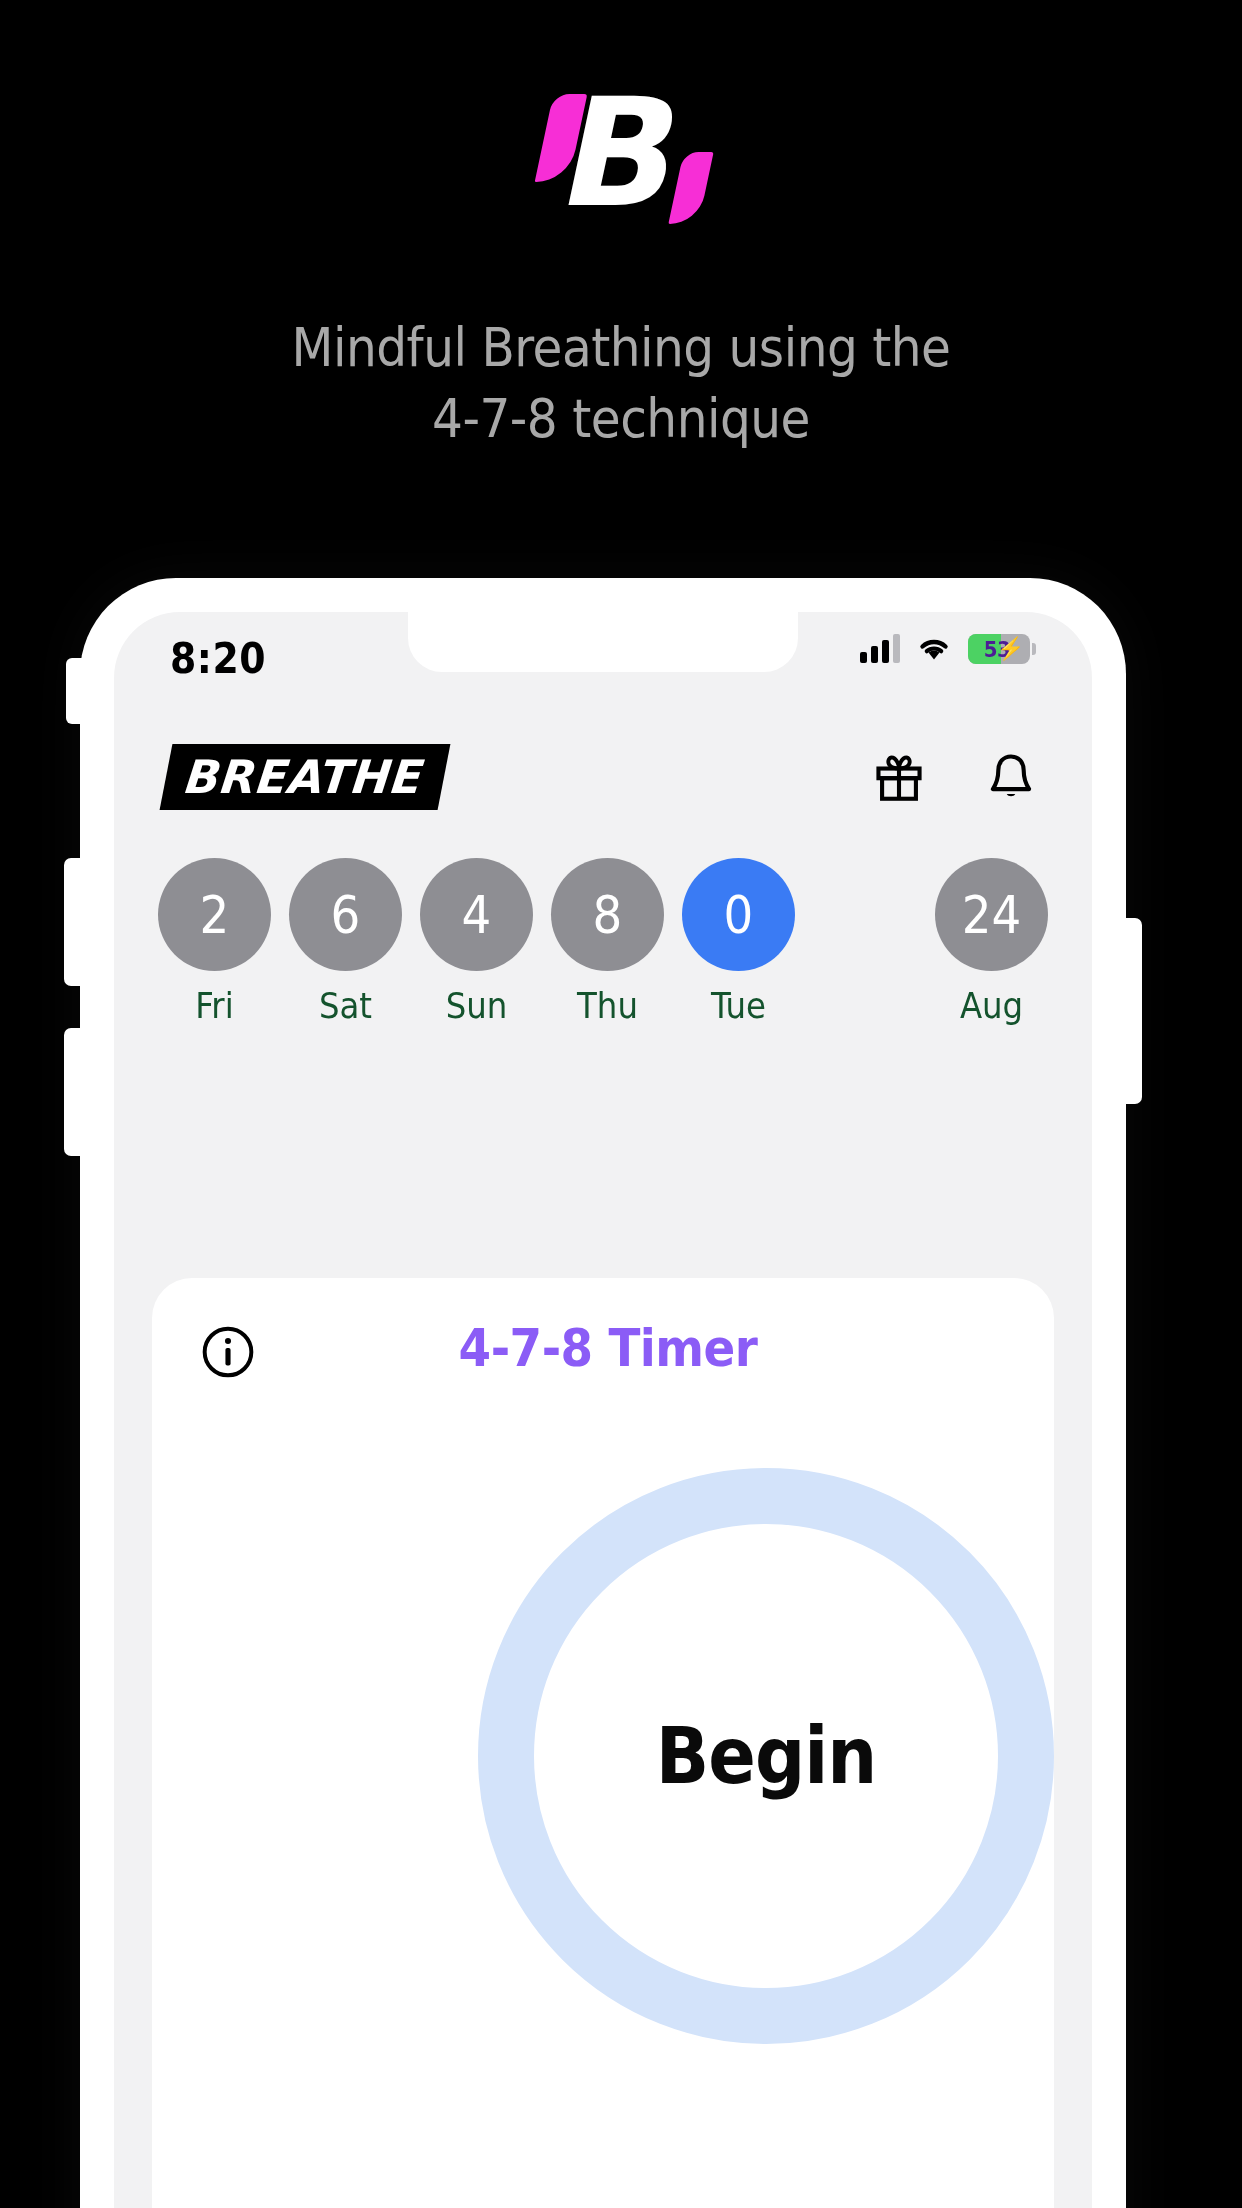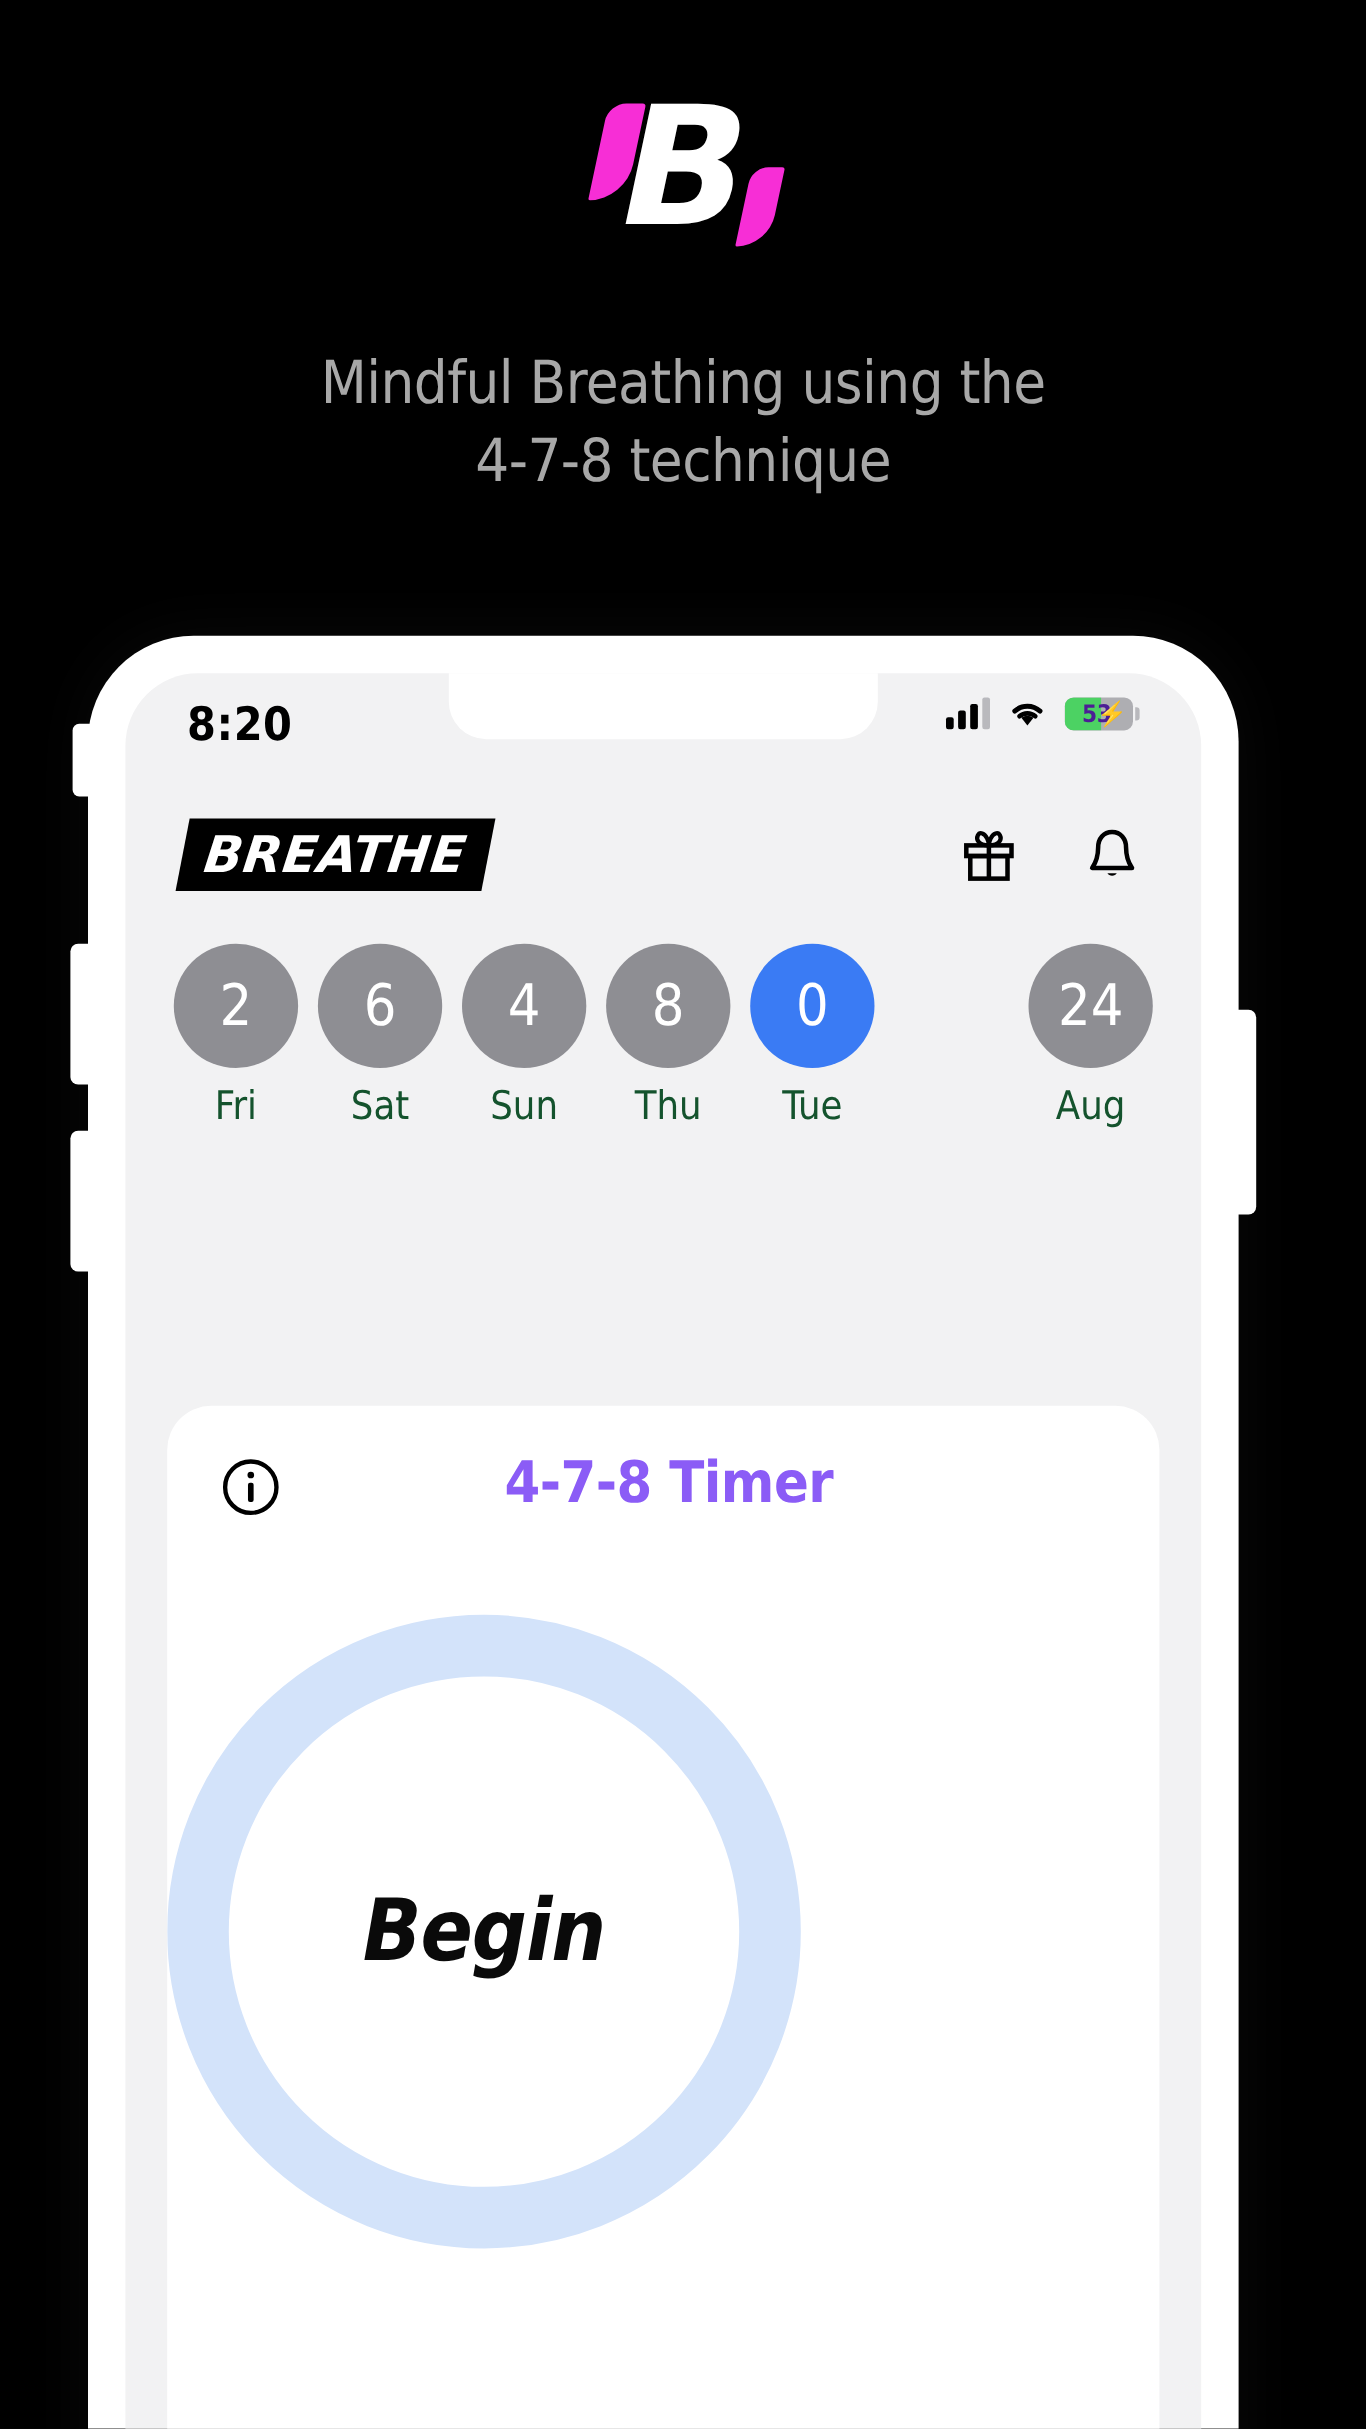--- a/index.html
+++ b/index.html
@@ -233,21 +233,21 @@
     width:100%;
     text-align:center;
     font-family:"DejaVu Sans Condensed","Liberation Sans", sans-serif;
     font-size:52px; font-weight:700; color:#8b5cf6;
     letter-spacing:-0.5px;
     padding-left:10px;
   }
   .begin-wrap {
     position:absolute;
     left:0; right:0; top:190px;
-    display:flex; justify-content:flex-start;font-style:italic;
+    display:flex; justify-content:flex-end;
   }
   .begin-ring {
     width:576px; height:576px;
     border-radius:50%;
     border:56px solid #d3e3fa;
     display:flex; align-items:center; justify-content:center;
     background:transparent;
   }
   .begin-label {
     font-family:"DejaVu Sans Condensed","Liberation Sans", sans-serif;

